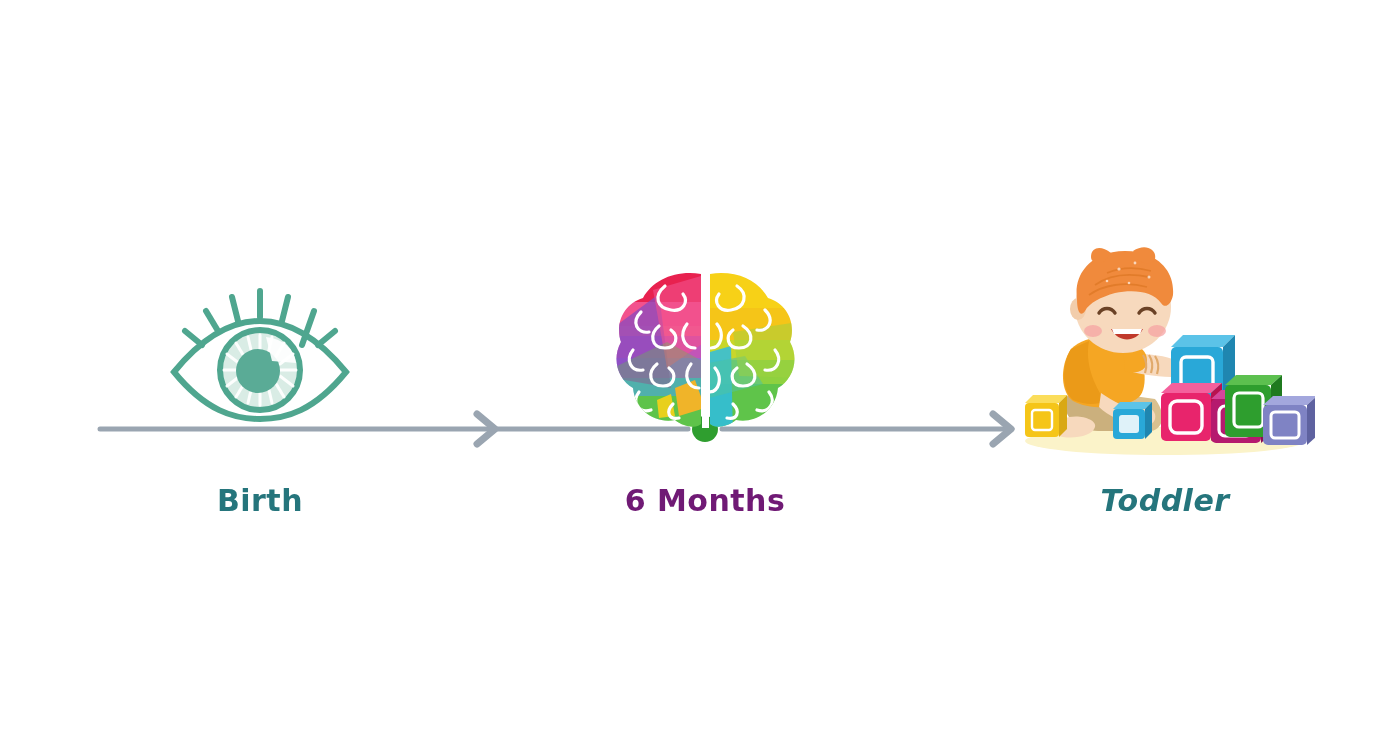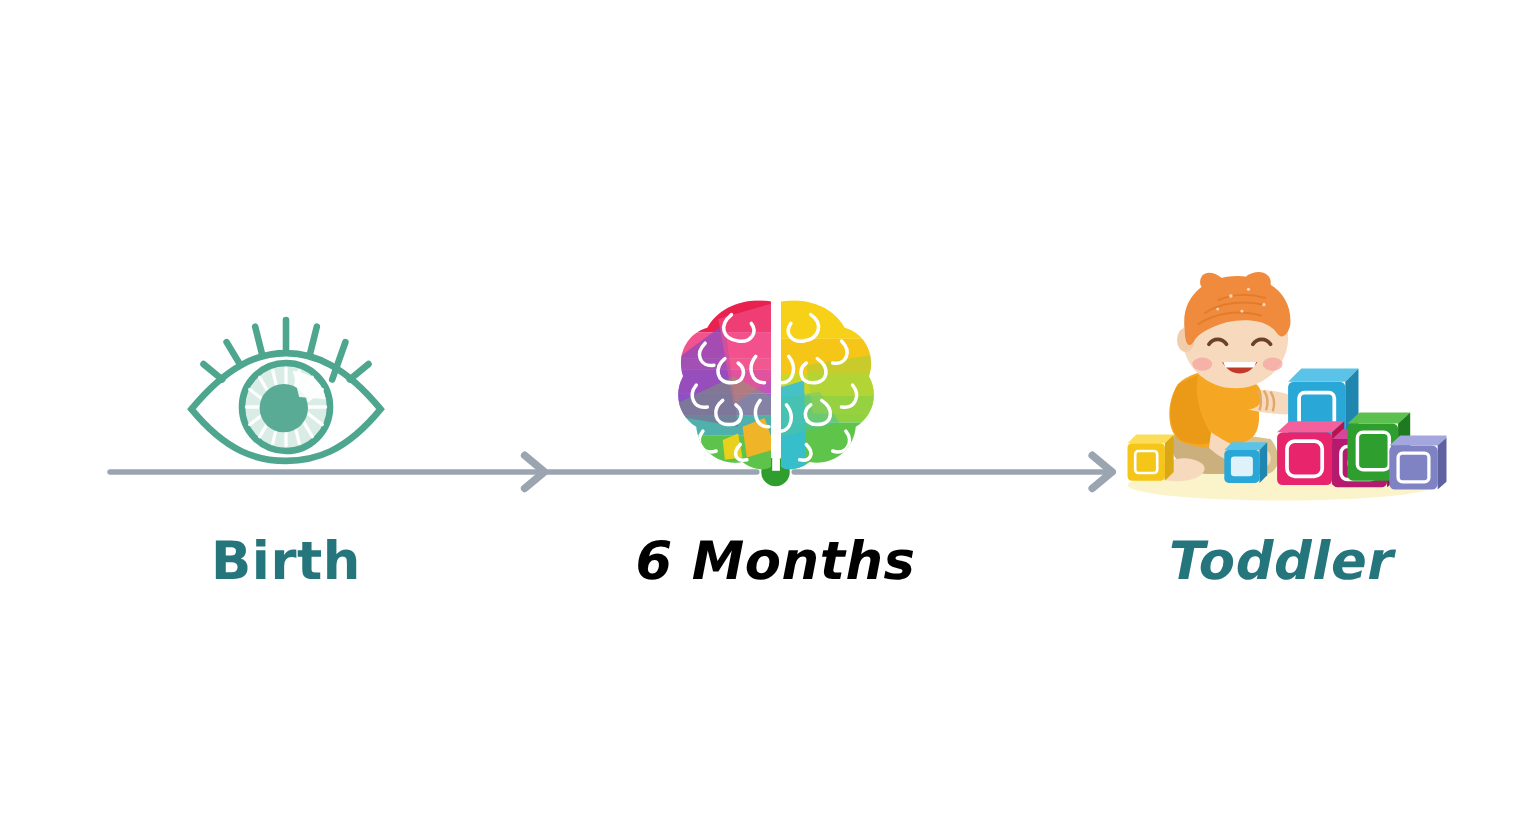--- a/index.html
+++ b/index.html
@@ -47,28 +47,28 @@
     align-items: center;
     justify-content: center;
   }
 
   .stage-label {
     position: absolute;
     left: 0;
     right: 0;
     top: 236px;
     font-family: "DejaVu Sans", sans-serif;
-    font-size: 48px;
+    font-size: 30px;
     font-weight: bold;
     letter-spacing: 0.5px;
     line-height: 1;
     white-space: nowrap;
   }
   .label-teal  { color: #25757c; }
-  .label-green { color: #000000; font-style: italic; }
+  .label-green { color: #701a75; }
 </style>
 </head>
 <body>
 
 <div id="stage">
 
   <svg class="axis-layer" viewBox="0 0 1392 752" width="1392" height="752">
 
     <line x1="100" y1="429" x2="688" y2="429" stroke="#9aa5b1" stroke-width="5" stroke-linecap="round"></line>
 

